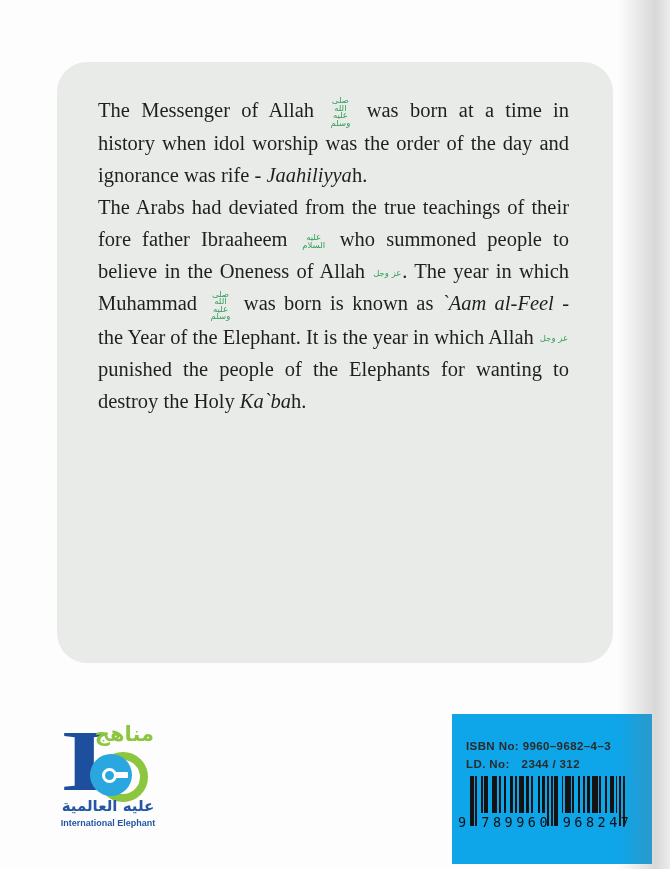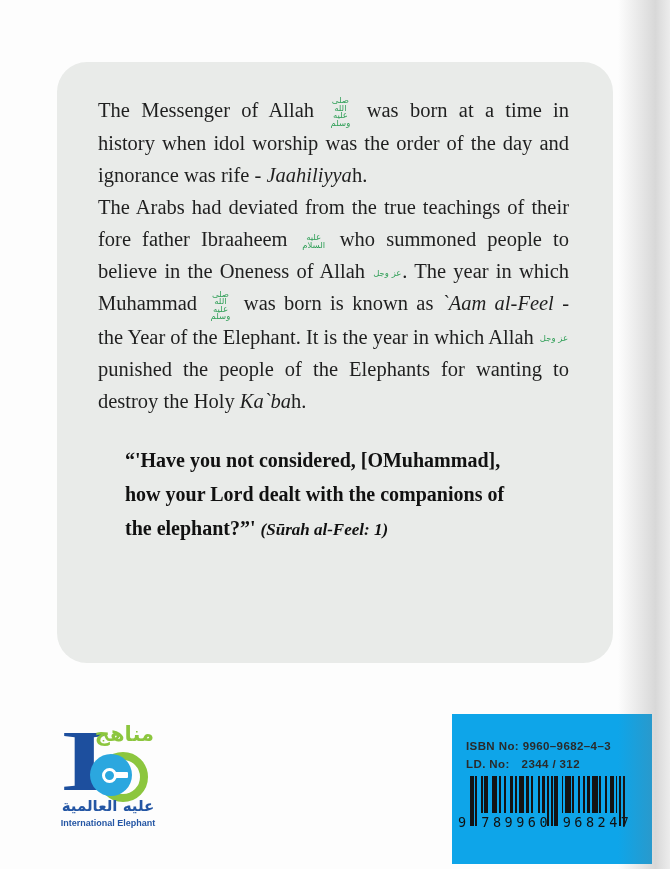--- a/index.html
+++ b/index.html
@@ -114,21 +114,20 @@
   }
 </style>
 </head>
 <body>
 
 <div class="page">
 
   <div class="panel">
     <p class="body-copy first"><span class="s-n">The Messenger of Allah </span><span class="s-g">صلى الله عليه وسلم</span><span class="s-n"> was born at a time in history when idol worship was the order of the day and ignorance was rife - </span><span class="s-i">Jaahiliyya</span><span class="s-n">h.</span></p>
     <p class="body-copy"><span class="s-n">The Arabs had deviated from the true teachings of their fore father Ibraaheem </span><span class="s-g">عليه السلام</span><span class="s-n"> who summoned people to believe in the Oneness of Allah </span><span class="s-g">عز وجل</span><span class="s-n">.  The year in which Muhammad </span><span class="s-g">صلى الله عليه وسلم</span><span class="s-n"> was born is known as </span><span class="s-i">`Aam al-Feel</span><span class="s-n"> - the Year  of the  Elephant.  It is the year in which Allah </span><span class="s-g">عز وجل</span><span class="s-n"> punished the people of the Elephants for wanting to destroy the Holy </span><span class="s-i">Ka`ba</span><span class="s-n">h.</span></p>
-    <p class="quote"><span class="s-b">“'Have you not considered, [OMuhammad], how your Lord dealt with the companions of the elephant?”' </span><span class="s-bi">(Sūrah al-Feel: 1)</span></p>
   </div>
 
   <div class="logo">
     <div class="logo-i">I</div>
     <div class="logo-ar-top">مناهج</div>
     <div class="logo-c">
       <div class="logo-ring"></div>
       <div class="logo-dot">
         <span class="nib-ring"></span>
         <span class="nib-bar"></span>

